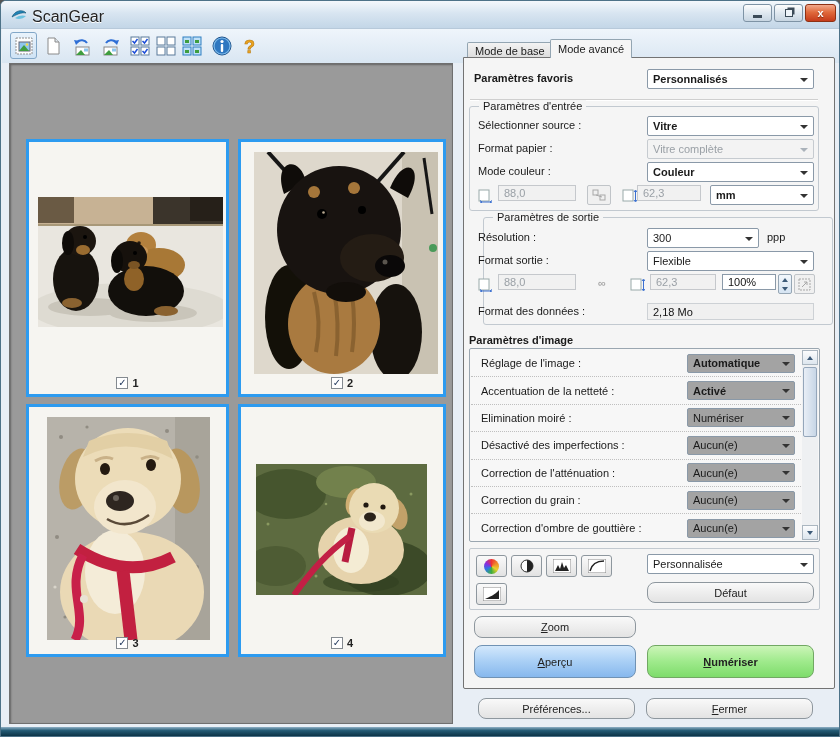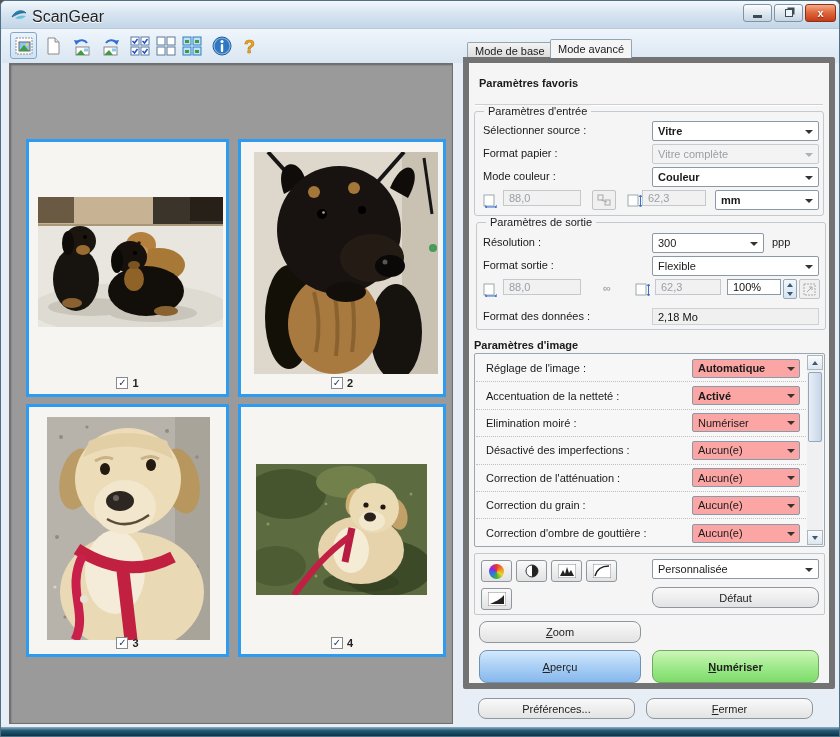--- a/index.html
+++ b/index.html
@@ -23,21 +23,21 @@
   .preview{position:absolute;left:8px;top:62px;width:444px;height:661px;background:#9a9a9a;border:1px solid #6f6f6f;box-shadow:inset 1px 1px 2px rgba(0,0,0,.35)}
   .thumb{position:absolute;background:#f6f5f1;border:3px solid #2d9bf0}
   .thumb .photo{position:absolute}
   .cbrow{position:absolute;left:0;bottom:5px;width:100%;display:flex;align-items:center;justify-content:center;gap:4px}
   .cbox{width:12px;height:12px;background:#fff;border:1px solid #848a90;display:flex;align-items:center;justify-content:center;font-size:10px;color:#243a5e;line-height:1}
   .cnum{font-weight:bold;color:#222}
   
   .tab{position:absolute;border:1px solid #93a5b2;border-bottom:none;border-radius:2px 2px 0 0;display:flex;align-items:center;justify-content:center;padding:0 7px}
   .tab.inactive{left:466px;top:41px;height:16px;background:linear-gradient(#f3f3f3,#dcdcdc)}
   .tab.activ{left:549px;top:38px;height:19px;background:#f5f5f5;z-index:3}
-  .page{position:absolute;left:462px;top:56px;width:372px;height:632px;background:#f5f5f5;border:6px solid #737373;border-radius:0 2px 2px 2px;z-index:2}
+  .page{position:absolute;left:462px;top:56px;width:372px;height:632px;background:#f5f5f5;border:1px solid #737373;border-radius:0 2px 2px 2px;z-index:2}
   .bold{font-weight:bold}
   .sep{position:absolute;left:6px;width:348px;height:1px;background:#cfcfcf;box-shadow:0 1px 0 #fff}
   .gb{position:absolute;border:1px solid #c2c9d0;border-radius:3px}
   .gb-title{position:absolute;top:-7px;left:9px;background:#f5f5f5;padding:0 4px;font-weight:normal}
   .lbl{position:absolute;white-space:nowrap}
   .dd{position:absolute;height:20px;background:#fff;border:1px solid #8a99a8;border-radius:2px;display:flex;align-items:center;padding:0 18px 0 5px;overflow:hidden}
   .dd .arr{position:absolute;right:5px;top:8px;width:0;height:0;border:4px solid transparent;border-top-color:#333}
   .dd.dis{background:#f3f3f3;border-color:#c6cbd0;color:#9aa0a6}
   .dd.dis .arr{border-top-color:#aab2ba}
   .fld{position:absolute;height:16px;background:#f1f1f1;border:1px solid #c5c8cc;color:#9aa0a6;display:flex;align-items:center;padding-left:5px}
@@ -47,21 +47,21 @@
   .spin div{flex:1;display:flex;align-items:center;justify-content:center}
   .tri-u{width:0;height:0;border:3px solid transparent;border-bottom:4px solid #3c5a78;margin-top:-3px}
   .tri-d{width:0;height:0;border:3px solid transparent;border-top:4px solid #3c5a78;margin-bottom:-3px}
   .sqbtn{position:absolute;border:1px solid #c0c4c8;border-radius:2px;background:#f0f0f0;display:flex;align-items:center;justify-content:center}
   .inf{color:#a8a8a8;font-weight:bold;font-size:11px}
   .listbox{position:absolute;left:5px;top:290px;width:351px;height:194px;background:#f7f7f7;border:1px solid #9aa6b0;border-radius:2px}
   .img-rows{position:absolute;left:1px;top:1px;right:18px;bottom:1px}
   .img-row{height:27.4px;display:flex;align-items:center;padding:0 0 0 10px;border-bottom:1px dotted #bfbfbf}
   .img-row:last-child{border-bottom:none}
   .img-row .rl{flex:1}
-  .img-row .dd2{position:relative;width:108px;height:19px;background:#fca5a5;border:1px solid #8a99a8;border-radius:2px;display:flex;align-items:center;padding:0 16px 0 5px;margin-right:6px}
+  .img-row .dd2{position:relative;width:108px;height:19px;background:#a3a3a3;border:1px solid #8a99a8;border-radius:2px;display:flex;align-items:center;padding:0 16px 0 5px;margin-right:6px}
   .dd2 .arr{position:absolute;right:4px;top:7px;width:0;height:0;border:4px solid transparent;border-top-color:#333}
   .sbar{position:absolute;top:1px;right:1px;bottom:1px;width:16px;background:#eef0f2}
   .sb-btn{position:absolute;left:0;width:16px;height:15px;border:1px solid #aab6c0;background:linear-gradient(#fbfcfd,#dde6ee);display:flex;align-items:center;justify-content:center}
   .sb-thumb{position:absolute;left:1px;top:17px;width:14px;height:70px;border:1px solid #94a6ba;border-radius:2px;background:linear-gradient(90deg,#e8eef6,#c7d6e6)}
   .cbtn{position:absolute;width:31px;height:22px;border:1px solid #8e979e;border-radius:3px;background:linear-gradient(#fafafa,#e2e2e2);display:flex;align-items:center;justify-content:center}
   .btn{position:absolute;border:1px solid #8e979e;border-radius:8px;background:linear-gradient(#f9f9f9,#e3e3e3);display:flex;align-items:center;justify-content:center;color:#222}
   .btn.blue{background:linear-gradient(#d3e8fc,#a9cff5 50%,#87b8ed);border-color:#7092b4;font-weight:normal}
   .btn.green{background:linear-gradient(#ccf5b8,#9fea8c 50%,#7edc6b);border-color:#71a863;font-weight:bold}
   .mn{display:inline-block}
   .mn::first-letter{text-decoration:underline}
@@ -332,20 +332,24 @@
   <div class="tab inactive">
       <span>Mode de base</span>
     </div>
   <div class="tab activ">
       <span>Mode avancé</span>
     </div>
 
   <div class="page">
 
     <span class="lbl bold" style="left:10px;top:14px">Paramètres favoris</span>
+    <div class="dd" style="left:183px;top:11px;width:167px">
+      <span class="bold">Personnalisés</span>
+        <span class="arr"></span>
+    </div>
     <div class="sep" style="top:41px"></div>
 
     <div class="gb" style="left:5px;top:48px;width:350px;height:105px">
       <span class="gb-title">Paramètres d'entrée</span>
     </div>
     <span class="lbl" style="left:14px;top:61px">Sélectionner source :</span>
     <div class="dd" style="left:183px;top:58px;width:167px">
         <span class="bold">Vitre</span>
         <span class="arr"></span>
       </div>
@@ -379,21 +383,21 @@
         <path d="M13.5 3 v10 M12 4 l1.5 -2 l1.5 2 M12 12 l1.5 2 l1.5 -2" stroke="#3a6fd0" fill="none"></path>
       </svg>
     <div class="fld" style="left:173px;top:127px;width:64px">
         <span>62,3</span>
       </div>
     <div class="dd" style="left:246px;top:127px;width:104px">
         <span class="bold">mm</span>
         <span class="arr"></span>
       </div>
 
-    <div class="gb" style="left:7px;top:159px;width:350px;height:108px">
+    <div class="gb" style="left:19px;top:159px;width:350px;height:108px">
       <span class="gb-title">Paramètres de sortie</span>
     </div>
     <span class="lbl" style="left:14px;top:173px">Résolution :</span>
     <div class="dd" style="left:183px;top:170px;width:112px">
         <span>300</span>
         <span class="arr"></span>
       </div>
     <span class="lbl" style="left:303px;top:173px">ppp</span>
     <span class="lbl" style="left:14px;top:196px">Format sortie :</span>
     <div class="dd" style="left:183px;top:193px;width:167px">

